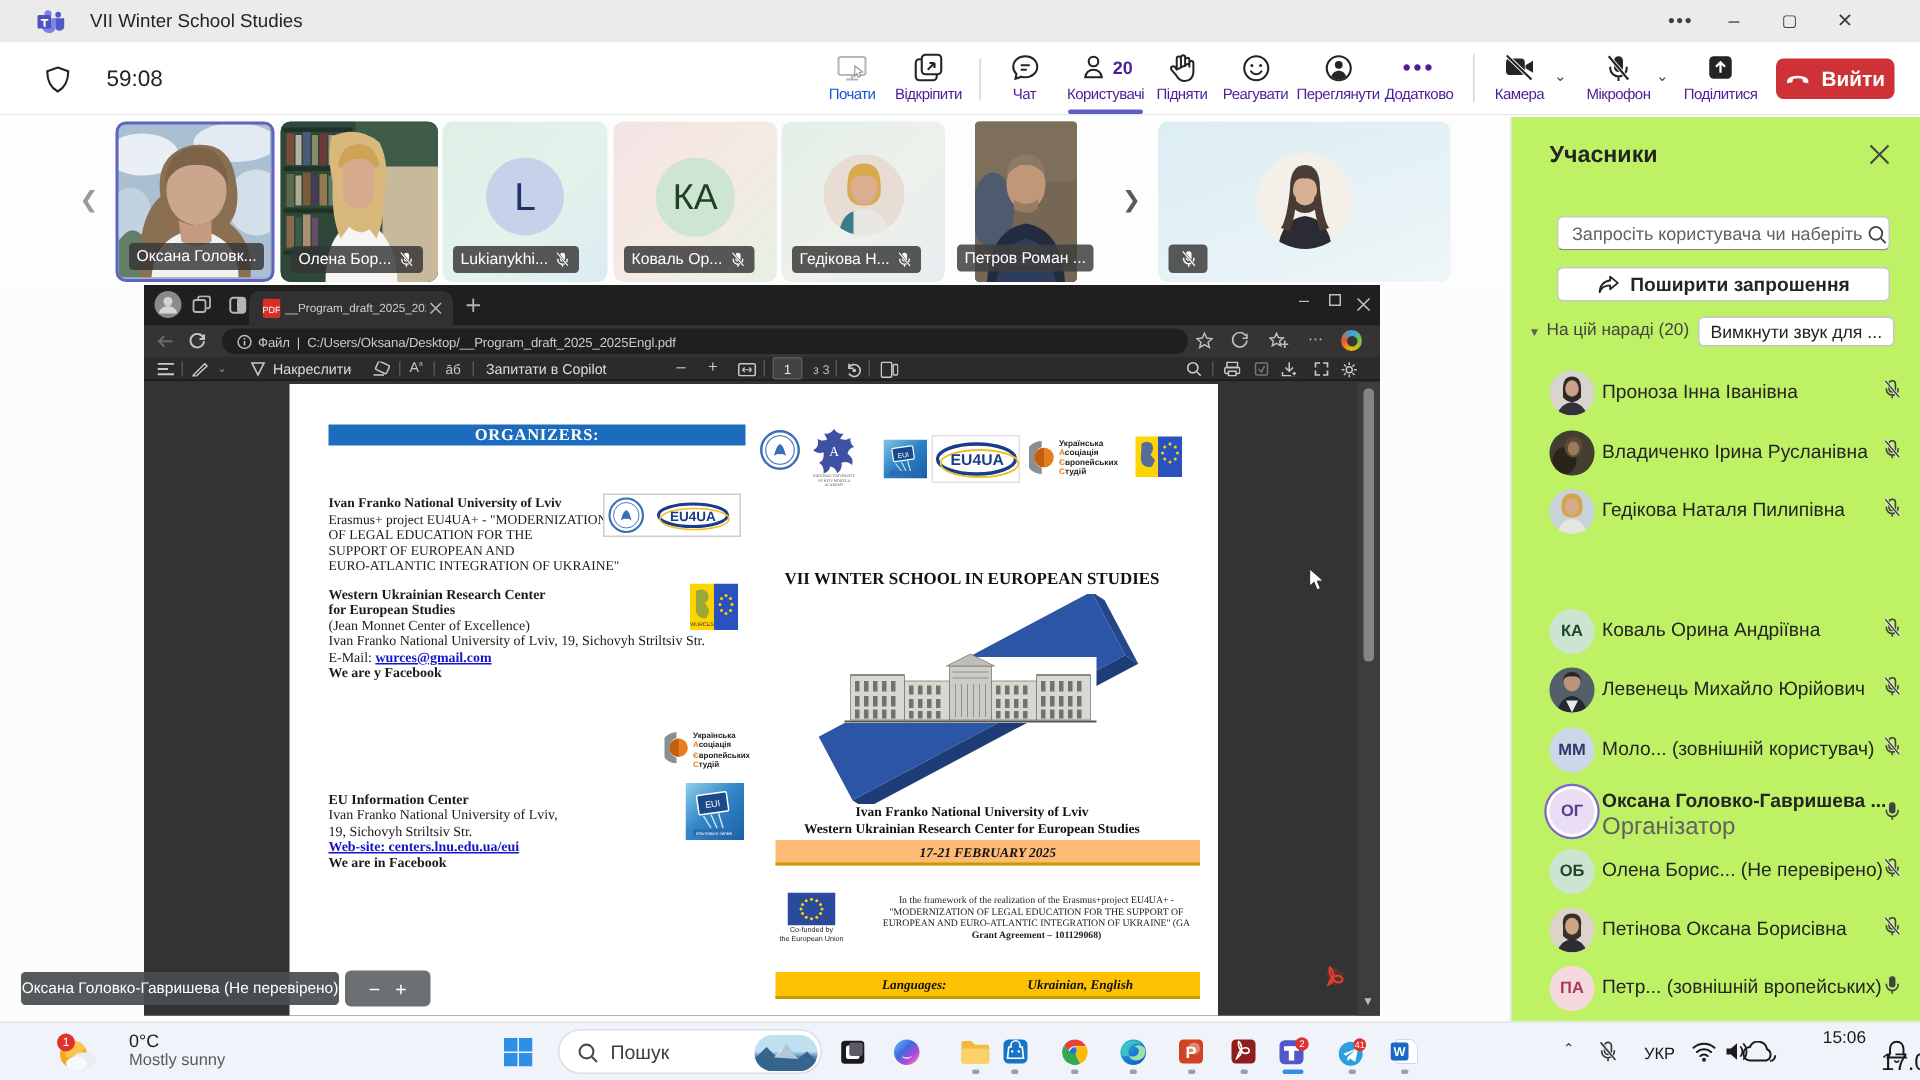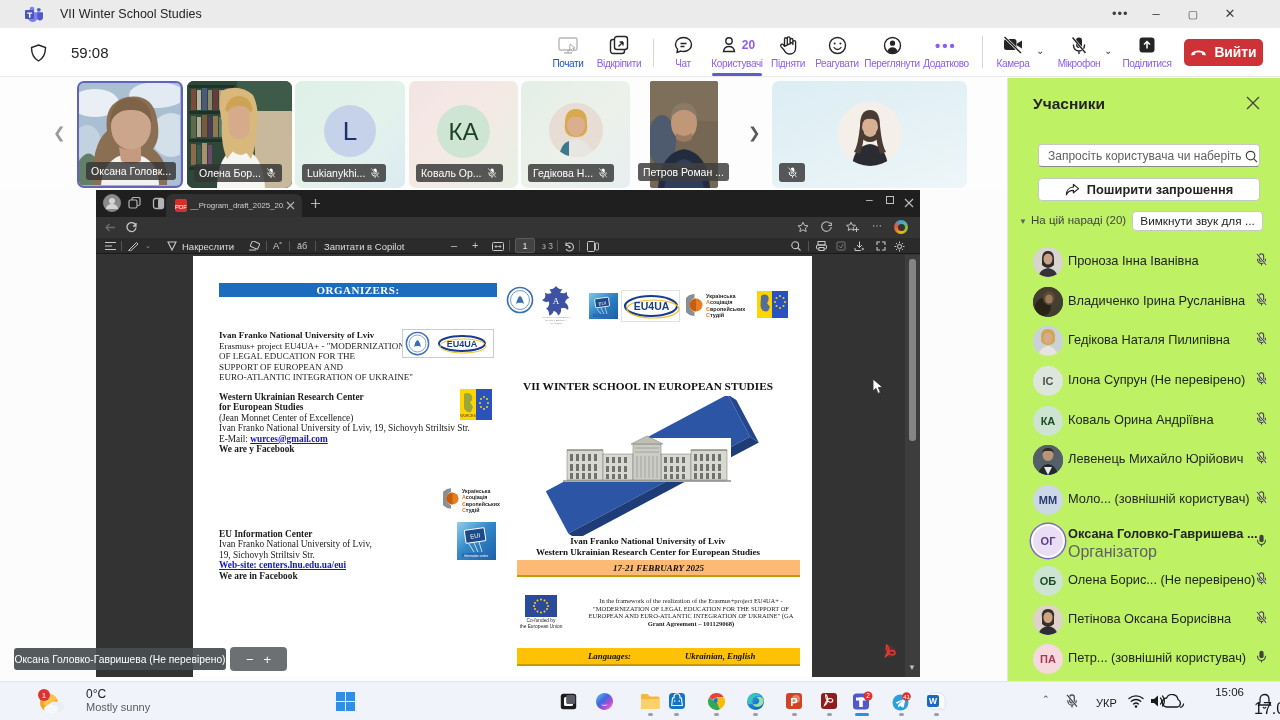--- a/index.html
+++ b/index.html
@@ -4,21 +4,21 @@
 *{margin:0;padding:0;box-sizing:border-box}
 html,body{width:1280px;height:720px;overflow:hidden;font-family:"Liberation Sans",sans-serif;background:#fff}
 .abs{position:absolute}
 #stage{position:relative;width:1280px;height:720px}
 
 #titlebar{left:0;top:0;width:1280px;height:28px;background:#ebebeb;color:#1f1f1f}
 #titlebar .ttl{position:absolute;left:60px;top:7px;font-size:12.5px;color:#242424}
 .winbtn{position:absolute;top:0;width:14px;height:28px;color:#404040;font-size:13px;text-align:center;line-height:28px}
 
 #ctrlbar{left:0;top:28px;width:1280px;height:49px;background:#fff;border-bottom:1px solid #e8e8e8}
-.tbtn{position:absolute;top:5px;text-align:center;color:#8b5cf6}
+.tbtn{position:absolute;top:5px;text-align:center;color:#4c1d95}
 .tbtn .ic{height:24px;display:flex;align-items:center;justify-content:center}
 .tbtn .lb{font-size:10px;margin-top:1px;letter-spacing:-.35px;white-space:nowrap}
 .tsep{position:absolute;top:11px;width:1px;height:28px;background:#d6d6d6}
 #leave{position:absolute;left:1184px;top:11px;width:79px;height:27px;background:#cf3236;border-radius:5px;color:#fff;font-size:13.8px;font-weight:bold;display:flex;align-items:center;justify-content:center;gap:7px}
 
 #strip{left:0;top:77px;width:1007px;height:113px;background:#fdfdfd}
 .tile{position:absolute;top:4px;height:107px;border-radius:7px;overflow:hidden}
 .npill{position:absolute;left:7px;bottom:6px;height:18px;background:rgba(52,52,52,.82);border-radius:3px;color:#fff;font-size:10.5px;display:flex;align-items:center;padding:0 5px;gap:4px;white-space:nowrap}
 .avcirc{position:absolute;border-radius:50%;display:flex;align-items:center;justify-content:center;font-weight:bold}
 .chev{position:absolute;color:#9a9a9a;font-size:15px}
@@ -351,20 +351,27 @@
             <path d="M1 1 9 9M9 1 1 9" stroke="#c0c0c0" stroke-width="1.1"></path>
           </svg>
     </div>
     <div id="baddr">
       <svg class="abs" style="left:8px;top:5px" width="12" height="11" viewBox="0 0 12 11">
             <path d="M11 5.5H2M5.5 2 2 5.5 5.5 9" fill="none" stroke="#6a6a6a" stroke-width="1.4"></path>
           </svg>
       <svg class="abs" style="left:30px;top:5px" width="11" height="11" viewBox="0 0 11 11">
             <path d="M9.5 3A4.5 4.5 0 1 0 10 5.5M10 1v3H7" fill="none" stroke="#c5c5c5" stroke-width="1.3"></path>
           </svg>
+      <div class="abs" style="left:52px;top:2px;width:644px;height:17px;background:#1f1f1f;border-radius:9px">
+        <svg class="abs" style="left:10px;top:3.5px" width="10" height="10" viewBox="0 0 10 10">
+              <circle cx="5" cy="5" r="4.3" fill="none" stroke="#bdbdbd" stroke-width="1"></circle>
+              <path d="M5 4.4v3M5 2.4v1" stroke="#bdbdbd" stroke-width="1.1"></path>
+            </svg>
+        <div class="abs" style="left:24px;top:3.5px;font-size:8.8px;color:#c9c9c9;white-space:nowrap;letter-spacing:-.1px">Файл&nbsp;&nbsp;|&nbsp;&nbsp;C:/Users/Oksana/Desktop/__Program_draft_2025_2025Engl.pdf</div>
+      </div>
       <svg class="abs" style="left:701px;top:4px" width="12" height="12" viewBox="0 0 12 12">
             <path d="M6 1.2 7.5 4.4 11 4.8 8.4 7.1 9.2 10.6 6 8.8 2.8 10.6 3.6 7.1 1 4.8 4.5 4.4Z" fill="none" stroke="#bdbdbd" stroke-width="1"></path>
           </svg>
       <svg class="abs" style="left:725px;top:4px" width="12" height="12" viewBox="0 0 12 12">
             <path d="M9.5 2.8A4.8 4.8 0 1 0 10.3 6M10.3 1.5v3h-3" fill="none" stroke="#bdbdbd" stroke-width="1.1"></path>
           </svg>
       <svg class="abs" style="left:750px;top:4px" width="13" height="12" viewBox="0 0 13 12">
             <path d="M5 1.2 6.3 4 9.5 4.3 7.1 6.4 7.8 9.5 5 7.9 2.2 9.5 2.9 6.4.5 4.3 3.7 4Z" fill="none" stroke="#bdbdbd" stroke-width="1"></path>
             <path d="M10.5 6v5M8 8.5h5" stroke="#bdbdbd" stroke-width="1.1"></path>
           </svg>
@@ -761,30 +768,20 @@
           </svg>
         </div>
       <div class="pname">Гедікова Наталя Пилипівна</div>
       <svg class="pmic" width="15" height="15" viewBox="0 0 20 21">
           <rect x="7" y="2.5" width="6" height="10.5" rx="3" fill="none" stroke="#424242" stroke-width="1.5"></rect>
           <path d="M4.5 9.5v1a5.5 5.5 0 0 0 11 0v-1M10 16.5v2.5" fill="none" stroke="#424242" stroke-width="1.5"></path>
           <path d="M3.5 2.5 16.5 18" stroke="#fff" stroke-width="2.8"></path>
           <path d="M3.5 2.5 16.5 18" stroke="#424242" stroke-width="1.5"></path>
         </svg>
     </div>
-    <div class="prow" style="top:283px">
-      <div class="pava" style="background:#dde6dd;color:#4a554a">ІС</div>
-      <div class="pname">Ілона Супрун (Не перевірено)</div>
-      <svg class="pmic" width="15" height="15" viewBox="0 0 20 21">
-          <rect x="7" y="2.5" width="6" height="10.5" rx="3" fill="none" stroke="#424242" stroke-width="1.5"></rect>
-          <path d="M4.5 9.5v1a5.5 5.5 0 0 0 11 0v-1M10 16.5v2.5" fill="none" stroke="#424242" stroke-width="1.5"></path>
-          <path d="M3.5 2.5 16.5 18" stroke="#fff" stroke-width="2.8"></path>
-          <path d="M3.5 2.5 16.5 18" stroke="#424242" stroke-width="1.5"></path>
-        </svg>
-    </div>
     <div class="prow" style="top:323px">
       <div class="pava" style="background:#cde4d3;color:#1d4a26">КА</div>
       <div class="pname">Коваль Орина Андріївна</div>
       <svg class="pmic" width="15" height="15" viewBox="0 0 20 21">
           <rect x="7" y="2.5" width="6" height="10.5" rx="3" fill="none" stroke="#424242" stroke-width="1.5"></rect>
           <path d="M4.5 9.5v1a5.5 5.5 0 0 0 11 0v-1M10 16.5v2.5" fill="none" stroke="#424242" stroke-width="1.5"></path>
           <path d="M3.5 2.5 16.5 18" stroke="#fff" stroke-width="2.8"></path>
           <path d="M3.5 2.5 16.5 18" stroke="#424242" stroke-width="1.5"></path>
         </svg>
     </div>
@@ -847,21 +844,21 @@
       <div class="pname">Олена Борис... (Не перевірено)</div>
       <svg class="pmic" width="15" height="15" viewBox="0 0 20 21">
           <rect x="7" y="2.5" width="6" height="10.5" rx="3" fill="none" stroke="#424242" stroke-width="1.5"></rect>
           <path d="M4.5 9.5v1a5.5 5.5 0 0 0 11 0v-1M10 16.5v2.5" fill="none" stroke="#424242" stroke-width="1.5"></path>
           <path d="M3.5 2.5 16.5 18" stroke="#fff" stroke-width="2.8"></path>
           <path d="M3.5 2.5 16.5 18" stroke="#424242" stroke-width="1.5"></path>
         </svg>
     </div>
     <div class="prow" style="top:561px">
       <div class="pava" style="background:#f6d8df;color:#a63a52">ПА</div>
-      <div class="pname">Петр...  (зовнішній користувач)</div>
+      <div class="pname">Петр...  (зовнішній вропейських)</div>
       <svg class="pmic" width="15" height="15" viewBox="0 0 20 21">
           <rect x="7" y="2.5" width="6" height="10.5" rx="3" fill="#424242"></rect>
           <path d="M4.5 9.5v1a5.5 5.5 0 0 0 11 0v-1M10 16.5v2.5" fill="none" stroke="#424242" stroke-width="1.5"></path>
         </svg>
     </div>
   </div>
   <div class="abs" id="taskbar">
     <svg class="abs" style="left:36px;top:5px" width="30" height="28" viewBox="0 0 30 28">
         <circle cx="13" cy="16" r="9" fill="#f5a623"></circle>
         <path d="M13 7a9 9 0 0 1 8 5c-2 1-4 3-4 6h-9a9 9 0 0 1 5-11z" fill="#fcc44d"></path>
@@ -871,20 +868,31 @@
         <text x="8" y="10.5" text-anchor="middle" font-size="8" fill="#fff" font-family="Liberation Sans">1</text>
       </svg>
     <div class="abs" style="left:86px;top:687px;font-size:12px;color:#1a1a1a;top:5px">0°C</div>
     <div class="abs" style="left:86px;top:19px;font-size:11px;color:#5a5a5a">Mostly sunny</div>
     <svg class="abs" style="left:336px;top:10px" width="19" height="19" viewBox="0 0 19 19">
         <rect width="9" height="9" fill="#2e8fe8"></rect>
         <rect x="10" width="9" height="9" fill="#2e8fe8"></rect>
         <rect y="10" width="9" height="9" fill="#2e8fe8"></rect>
         <rect x="10" y="10" width="9" height="9" fill="#2e8fe8"></rect>
       </svg>
+    <div class="abs" style="left:372px;top:4px;width:176px;height:30px;background:#fff;border:1px solid #dcdfe6;border-radius:16px">
+      <svg class="abs" style="left:12px;top:8px" width="14" height="14" viewBox="0 0 14 14">
+          <circle cx="6" cy="6" r="4.6" fill="none" stroke="#4a4a4a" stroke-width="1.4"></circle>
+          <path d="M9.5 9.5 13 13" stroke="#4a4a4a" stroke-width="1.4"></path>
+        </svg>
+      <div class="abs" style="left:34px;top:7px;font-size:13px;color:#3c3c3c">Пошук</div>
+      <div class="abs" style="left:130px;top:3px;width:42px;height:24px;border-radius:12px;overflow:hidden;background:linear-gradient(180deg,#bfe0f0 45%,#5a88b8 60%,#2e4e78)"><svg width="42" height="24" viewBox="0 0 42 24">
+            <path d="M0 16 8 8l7 7 6-9 8 10 6-5 7 7v6H0z" fill="#35648c"></path>
+            <path d="M13 15l8-9 8 10z" fill="#e8f2f8" opacity=".7"></path>
+          </svg></div>
+    </div>
     <svg class="abs" style="left:560px;top:11px" width="17" height="17" viewBox="0 0 17 17">
         <rect x="0.8" y="0.8" width="15.4" height="15.4" rx="2.5" fill="#1b1b1f"></rect>
         <rect x="4" y="4" width="9" height="9" rx="1.5" fill="#fff"></rect>
         <rect x="6.2" y="2" width="9" height="9" rx="1.5" fill="#5a5a66"></rect>
       </svg>
     <svg class="abs" style="left:595px;top:10px" width="19" height="19" viewBox="0 0 19 19">
         <defs>
           <linearGradient id="cop" x1="0" y1="0" x2="1" y2="1">
             <stop offset="0" stop-color="#6ec6f5"></stop>
             <stop offset=".4" stop-color="#3d6ae0"></stop>

